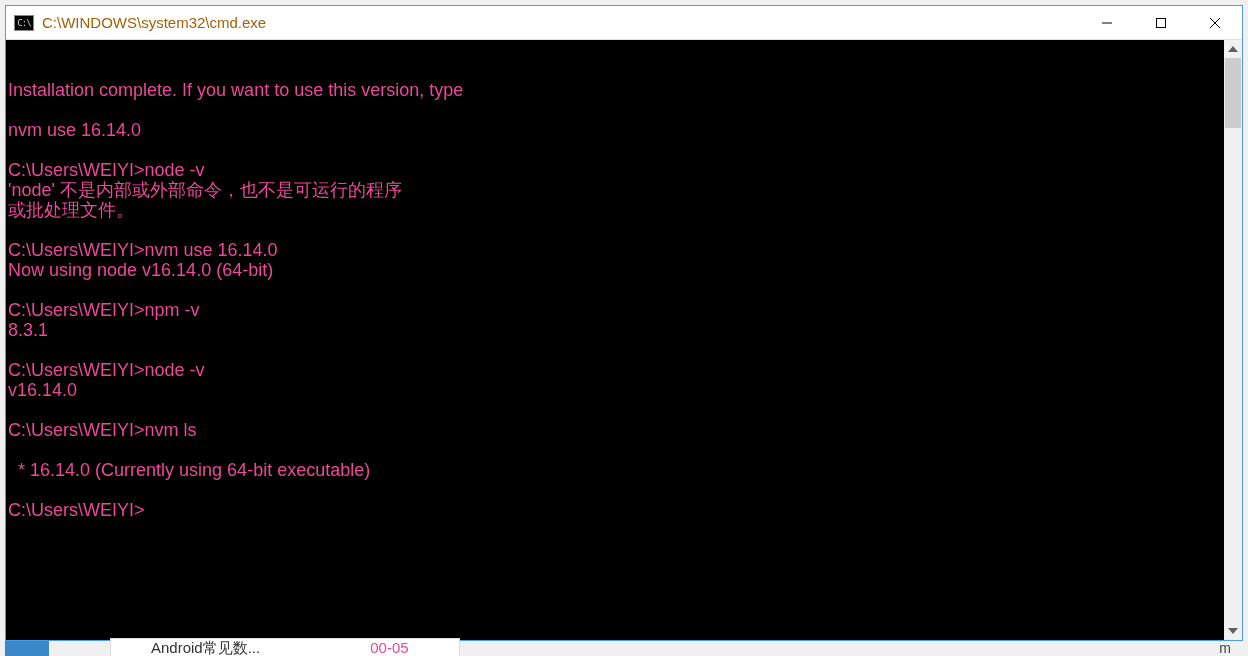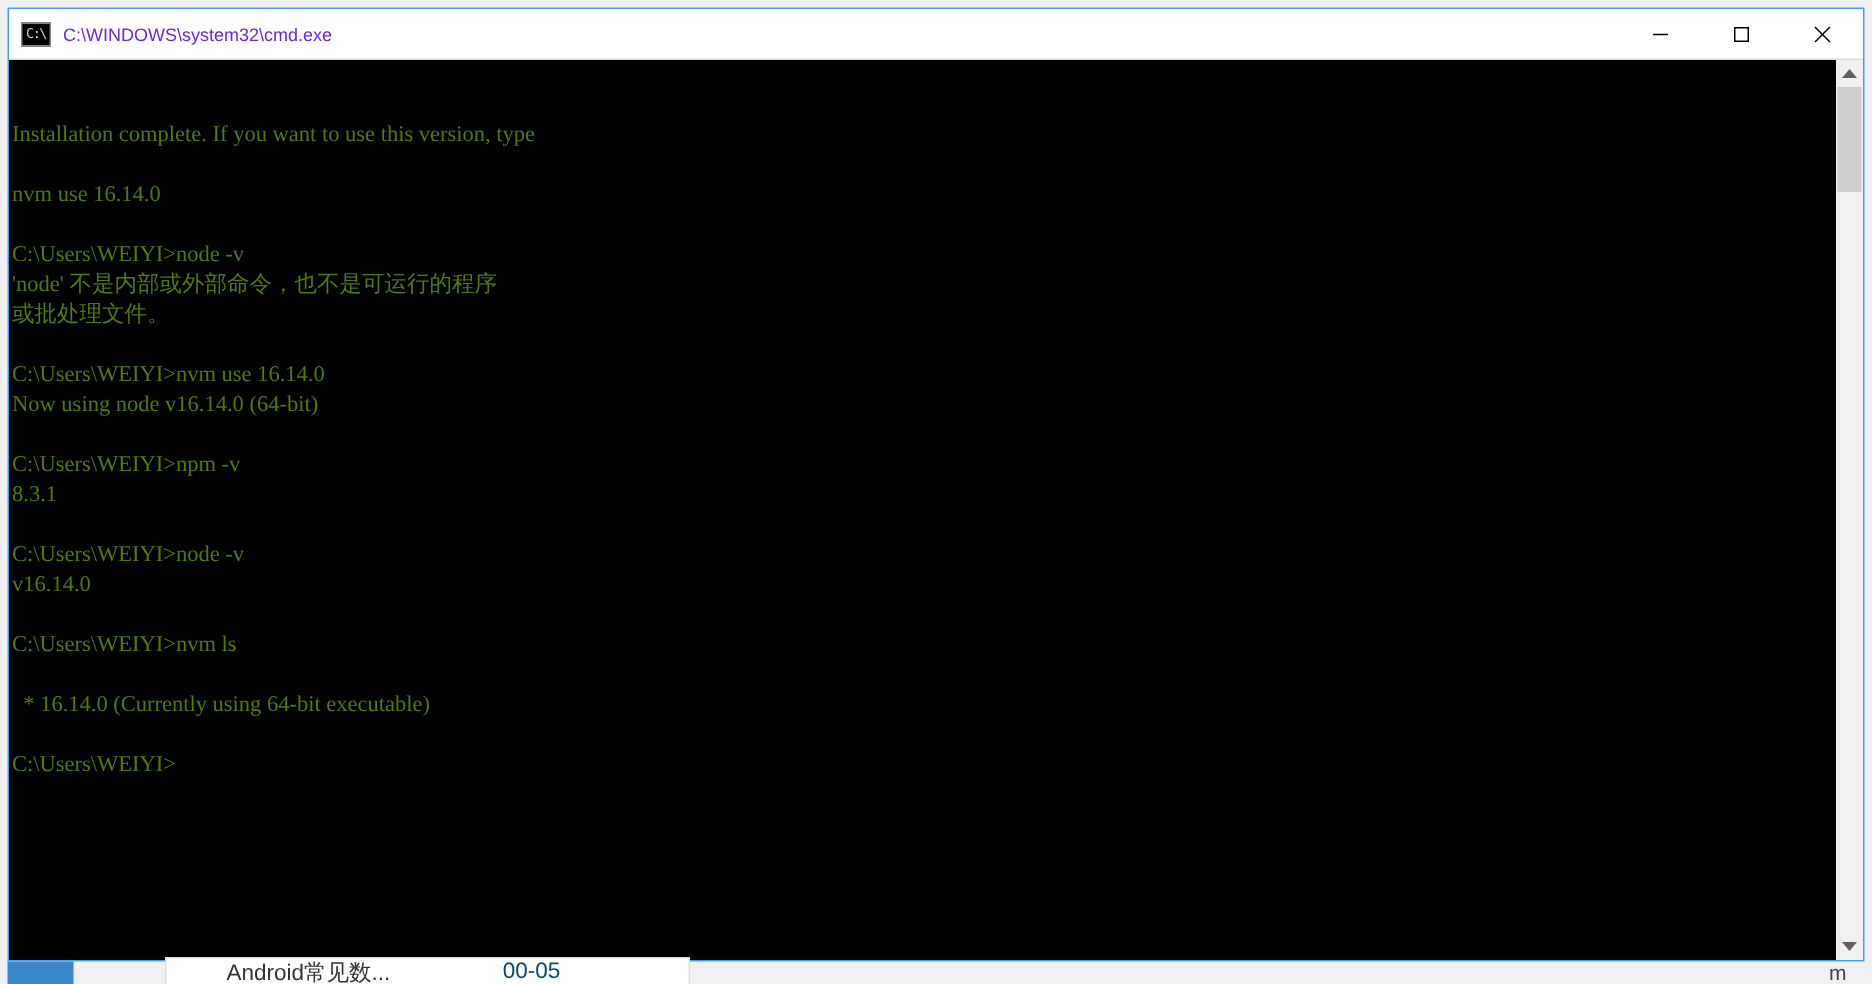--- a/index.html
+++ b/index.html
@@ -39,22 +39,22 @@
       justify-content: center;
       background: #000;
       border: 1px solid #888;
       font-size: 9px;
       color: #ccc;
       font-family: monospace;
       letter-spacing: -1px;
     }
     .titlebar-title {
       flex: 1;
-      font-size: 12px;
-      color: #6d28d9;
+      font-size: 15px;
+      color: #a16207;
     }
     .titlebar-controls {
       display: flex;
       height: 100%;
     }
     .titlebar-btn {
       width: 54px;
       height: 100%;
       display: flex;
       align-items: center;
@@ -66,23 +66,23 @@
     .titlebar-btn svg { width: 12px; height: 12px; }
     .content-wrap {
       flex: 1;
       display: flex;
       background: #000;
       overflow: hidden;
     }
     .terminal {
       flex: 1;
       background: #000;
-      color: #4d7c0f;
-      font-family: Liberation Serif, serif;
-      font-size: 15px;
+      color: #ec4899;
+      font-family: Liberation Sans, sans-serif;
+      font-size: 18px;
       line-height: 20px;
       padding: 0 2px;
       white-space: pre;
       overflow: hidden;
     }
     .scrollbar {
       width: 18px;
       background: #f0f0f0;
       position: relative;
       display: flex;
@@ -221,16 +221,16 @@
           </svg>
       </div>
     </div>
   </div>
 </div>
 
 <div class="bottom-strip">
   <div class="bottom-left-block"></div>
   <div class="bottom-card">
     <span>Android常见数...</span>
-    <span style="margin-left: 75px; color:#0c4a6e">00-05</span>
+    <span style="margin-left: 110px; color:#ec4899">00-05</span>
   </div>
   <div class="bottom-right-text" style="right: 5px;">m</div>
 </div>
 
 </body></html>

